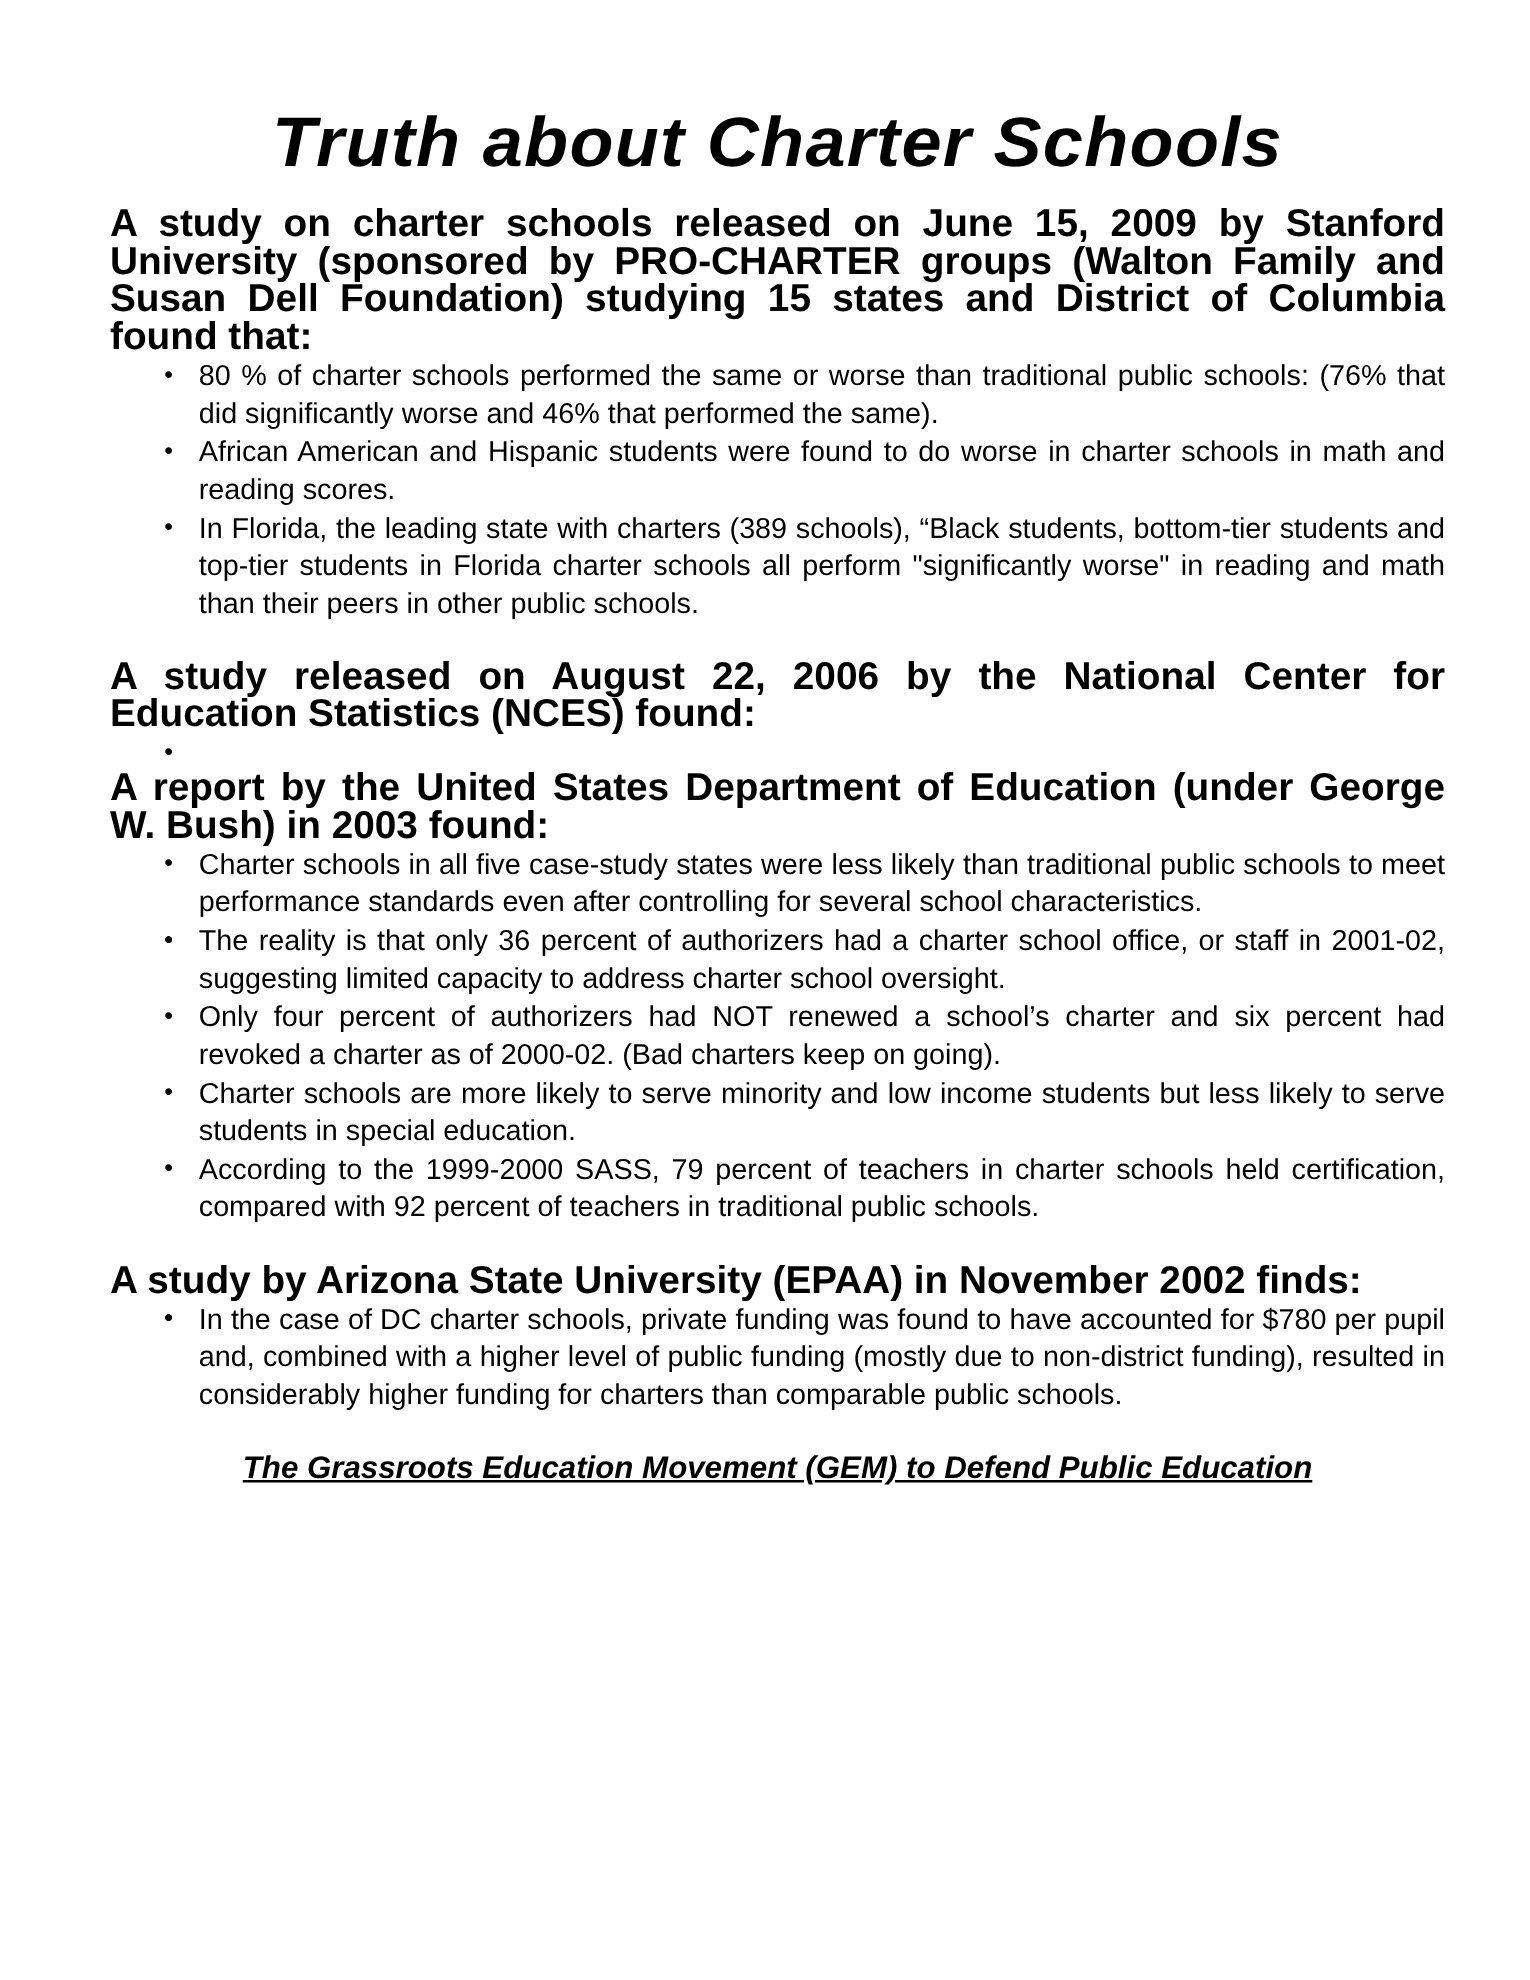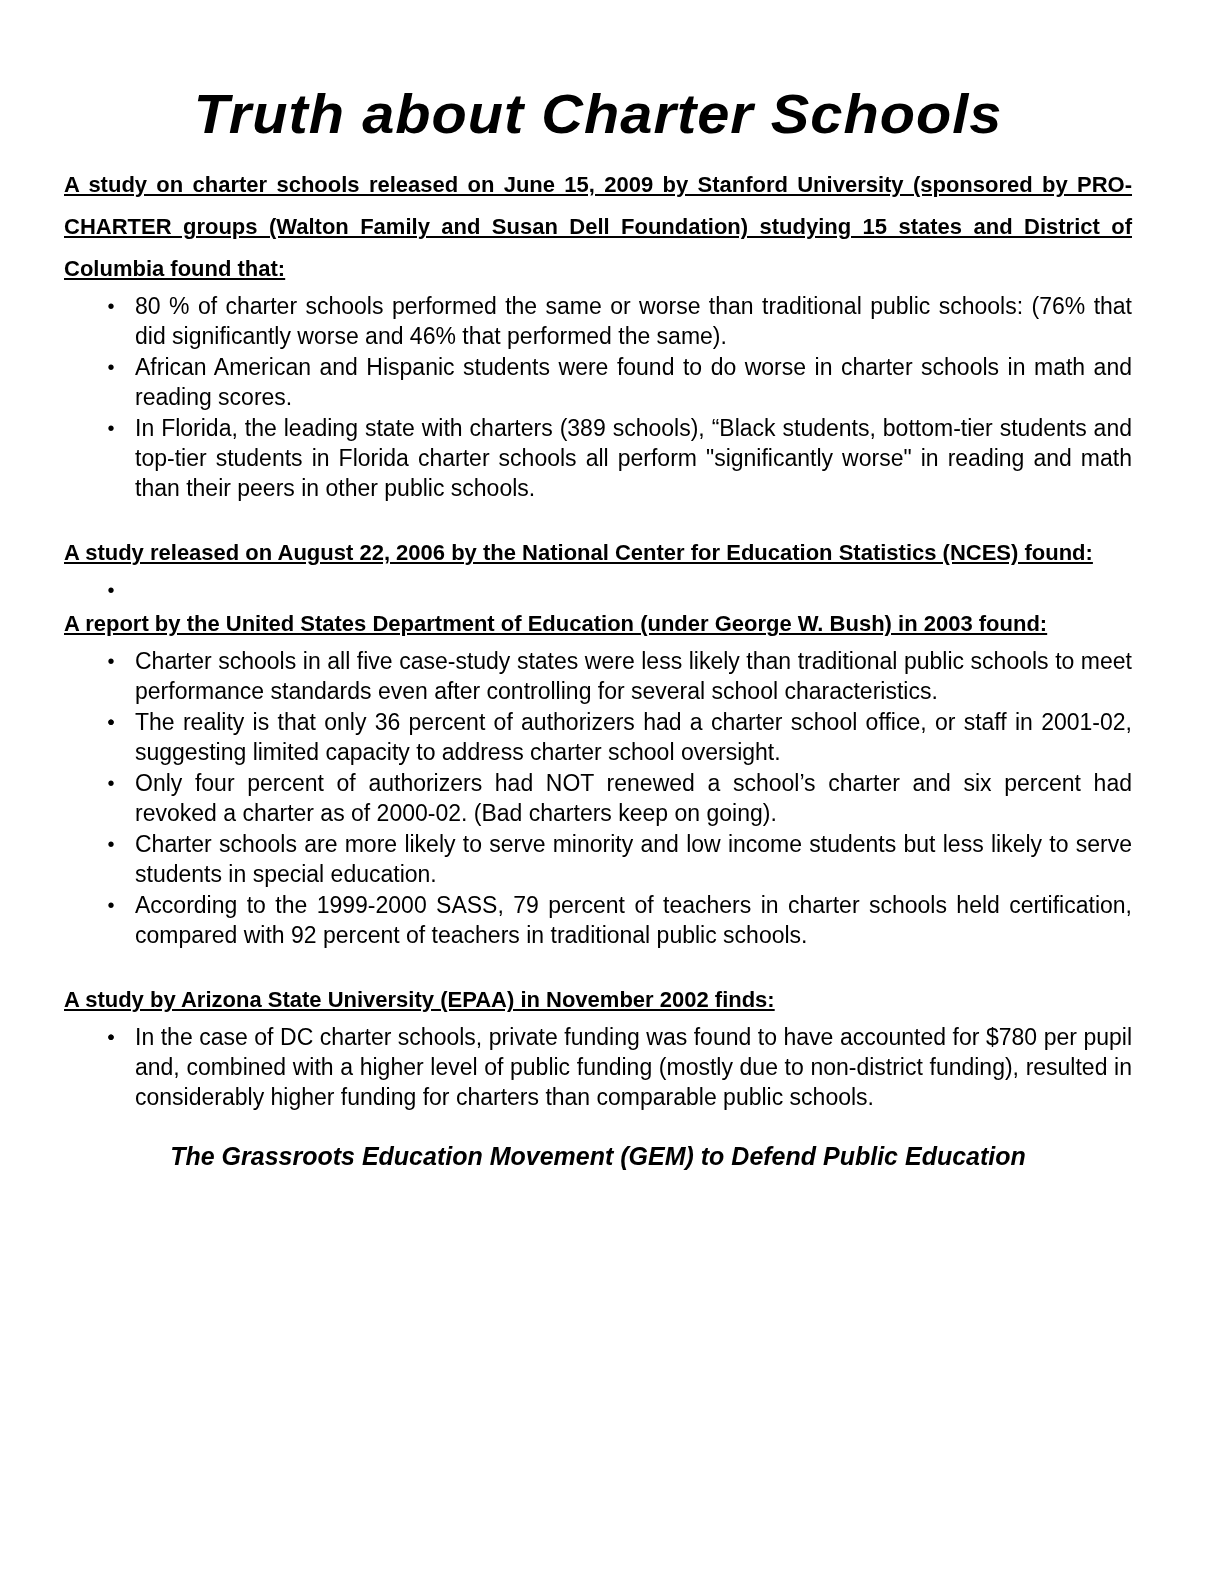--- a/index.html
+++ b/index.html
@@ -10,21 +10,21 @@
     body {
       width: 1224px;
       height: 1584px;
       position: relative;
       color: #000000;
       font-family: "Liberation Sans", sans-serif;
       overflow: hidden;
     }
     .page {
       position: absolute;
-      left: 64px;
+      left: 88px;
       top: 78px;
       width: 1068px;
     }
     .title {
       font-family: "Liberation Sans", sans-serif;
       font-weight: bold;
       font-style: italic;
       font-size: 56px;
       line-height: 72px;
       text-align: center;
@@ -33,25 +33,24 @@
       transform: scaleX(1.03);
     }
     .section {
       margin: 0;
     }
     .section + .section {
       margin-top: 29px;
     }
     .heading {
       font-weight: bold;
-      font-size: 22px;
-      line-height: 42px;
+      font-size: 31px;
+      line-height: 30px;
       text-align: justify;
       margin: 0;
-      text-decoration: underline;
     }
     ul.bullets {
       list-style: none;
       margin: 0;
       padding: 0;
     }
     ul.bullets li {
       position: relative;
       padding-left: 71px;
       font-size: 23px;
@@ -67,20 +66,21 @@
       text-align: center;
       font-size: 20px;
     }
     .footer {
       font-weight: bold;
       font-style: italic;
       font-size: 25px;
       line-height: 32px;
       text-align: center;
       margin-top: 28px;
+      text-decoration: underline;
     }
   </style>
 </head>
 <body>
 
 <div class="page">
   <h1 class="title">Truth about Charter Schools</h1>
 
   <div class="section">
     <p class="heading">A study on charter schools released on June 15, 2009 by Stanford University (sponsored by PRO-CHARTER groups (Walton Family and Susan Dell Foundation) studying 15 states and District of Columbia found that:</p>

